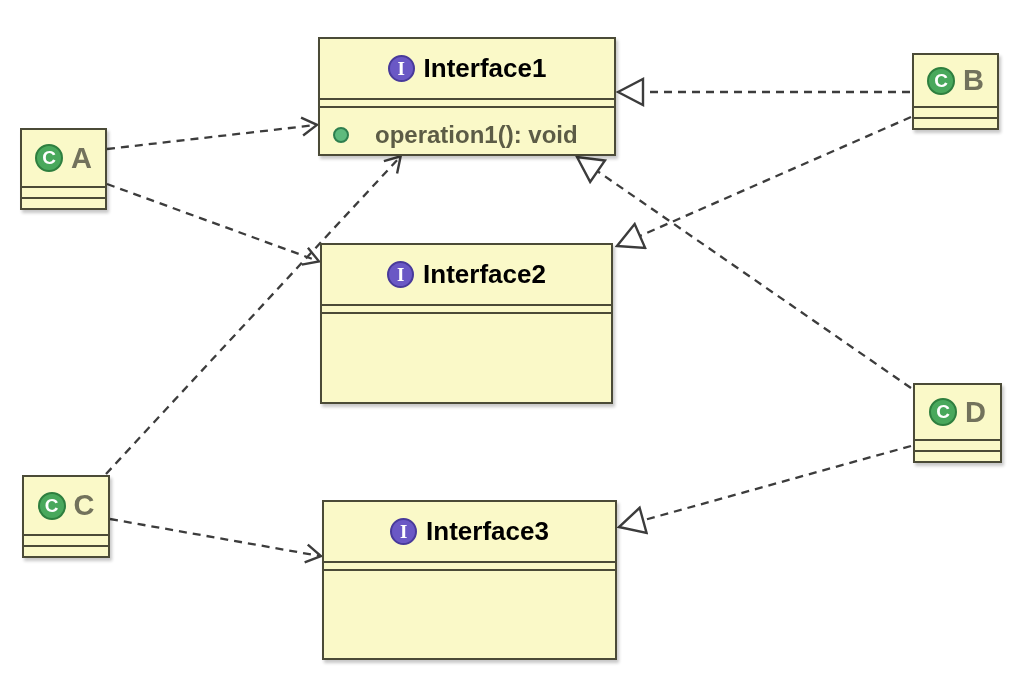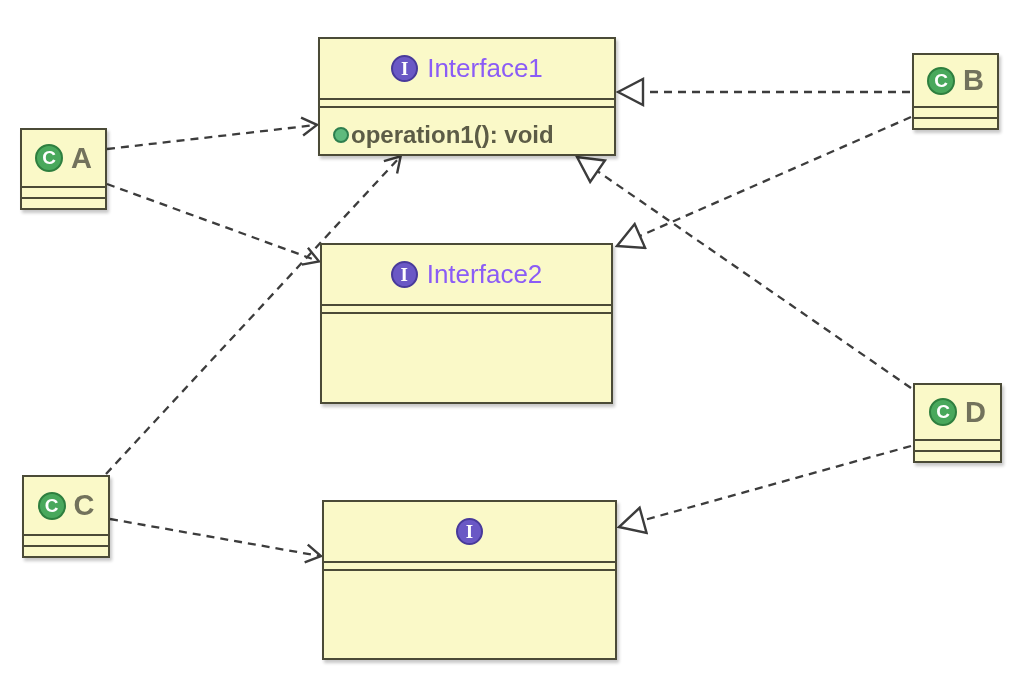--- a/index.html
+++ b/index.html
@@ -17,24 +17,24 @@
   }
 
   
   .iface-title { height:59px; display:flex; align-items:center; justify-content:center; gap:9px; }
   .iicon {
     width:27px; height:27px; border-radius:50%; box-sizing:border-box;
     background:#6a58c5; border:2px solid #483a9b; color:#ffffff;
     font-family:"Liberation Serif", serif; font-weight:bold; font-size:19px;
     display:flex; align-items:center; justify-content:center; flex:0 0 auto;
   }
-  .ititle { font-size:26px; font-weight:normal; color:#8b5cf6; white-space:nowrap; }
+  .ititle { font-size:26px; font-weight:bold; color:#000000; white-space:nowrap; }
   .dsep { height:6px; border-top:2px solid #4b4b37; border-bottom:2px solid #4b4b37; }
   .members { flex:1; display:flex; flex-direction:column; justify-content:space-evenly; padding:2px 6px 2px 13px; }
-  .member { display:flex; align-items:center; gap:2px;margin-top:8px; }
+  .member { display:flex; align-items:center; gap:26px;margin-top:8px; }
   .mdot {
     width:16px; height:16px; border-radius:50%; box-sizing:border-box; flex:0 0 auto;
     background:#5eba7d; border:2px solid #2e7f4f;
   }
   .mtext { font-size:24px; font-weight:bold; color:#5c5c46; white-space:nowrap; }
 
   
   .cls-title { flex:1; display:flex; align-items:center; justify-content:center; gap:8px; }
   .cicon {
     width:28px; height:28px; border-radius:50%; box-sizing:border-box; flex:0 0 auto;
@@ -89,20 +89,21 @@
     <div class="iface-title">
       <span class="iicon">I</span>
       <span class="ititle">Interface2</span>
     </div>
     <div class="dsep"></div>
   </div>
 
   <div class="node" style="left:322px; top:500px; width:295px; height:160px">
     <div class="iface-title">
       <span class="iicon">I</span>
+      <span class="ititle">Interface3</span>
     </div>
     <div class="dsep"></div>
   </div>
 
   <div class="node" style="left:20px; top:128px; width:87px; height:82px">
     <div class="cls-title">
       <span class="cicon">C</span>
       <span class="ctitle">A</span>
     </div>
     <div class="ccomp"></div>

